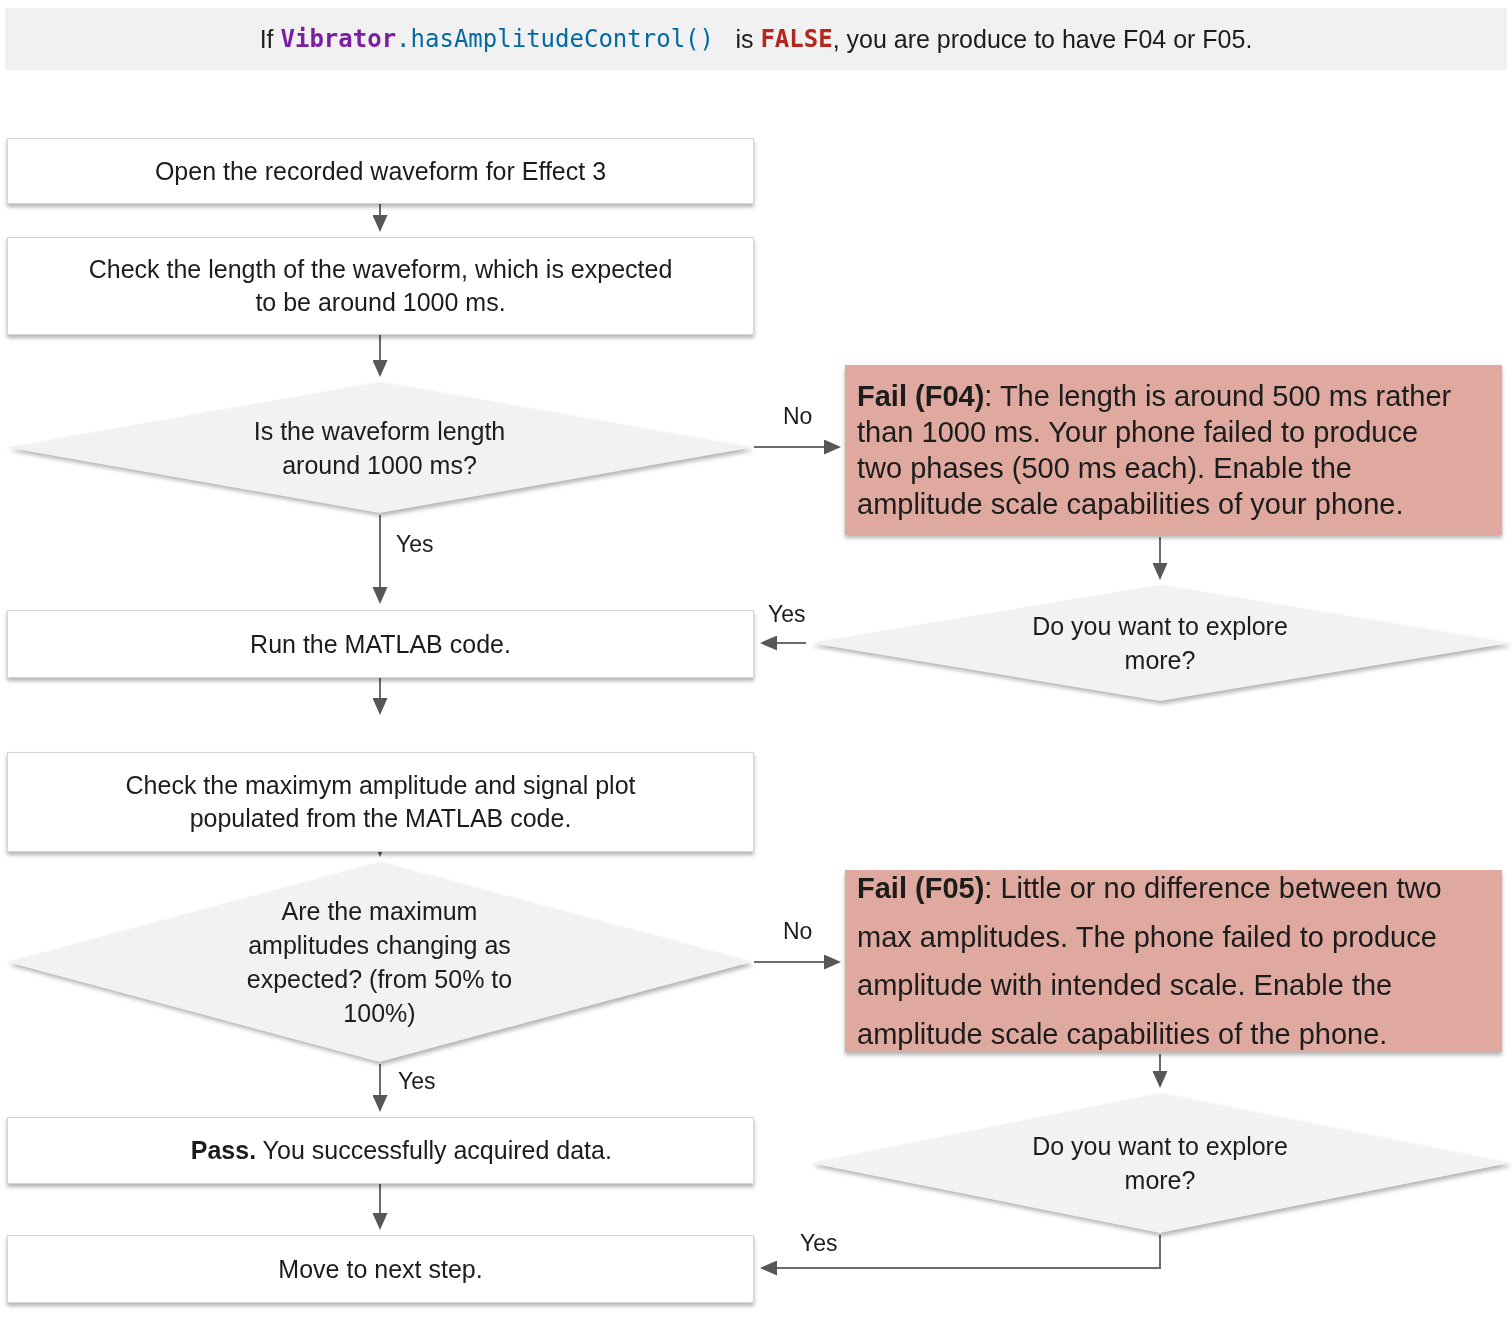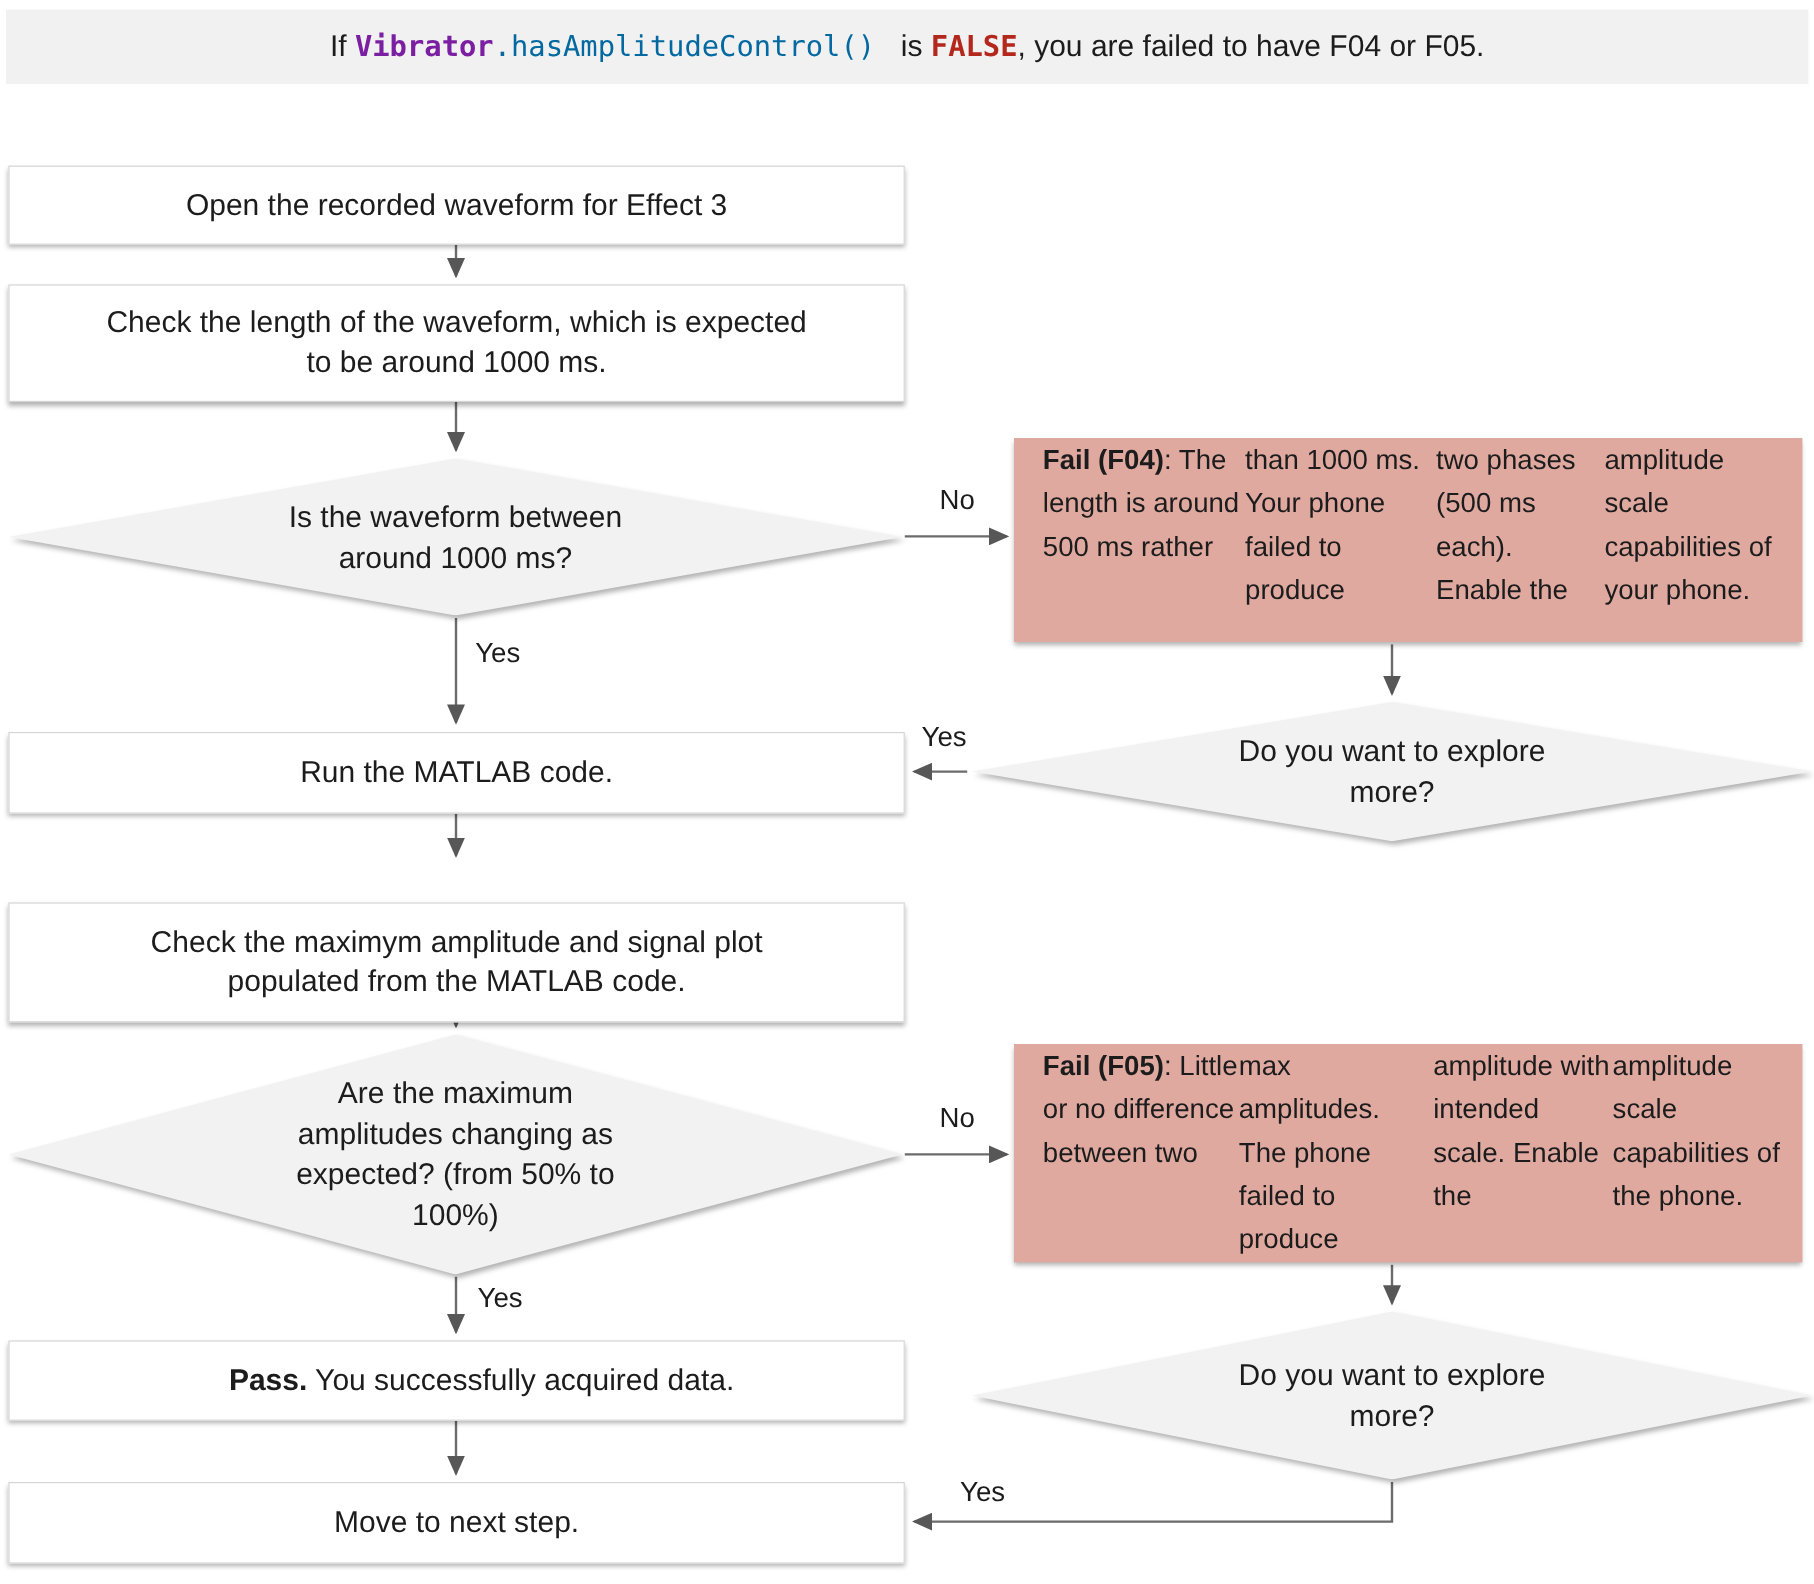--- a/index.html
+++ b/index.html
@@ -26,34 +26,34 @@
   .dwrap { position:absolute; filter:drop-shadow(2px 3px 2px rgba(0,0,0,0.30)); }
   .diamond {
     width:100%; height:100%; background:#f2f2f2;
     clip-path:polygon(50% 0, 100% 50%, 50% 100%, 0 50%);
     display:flex; flex-direction:column; align-items:center; justify-content:center;
     text-align:center; font-size:25px; line-height:34px;
   }
   .fbox {
     position:absolute; background:#dfa9a0;
     box-shadow:0 3px 4px rgba(0,0,0,0.30);
-    font-size:23px; line-height:36px; padding-left:24px; padding-right:10px;
-    box-sizing:border-box; display:flex; flex-direction:row; justify-content:center;
+    font-size:29px; line-height:36px; padding-left:12px; padding-right:10px;
+    box-sizing:border-box; display:flex; flex-direction:column; justify-content:center;
   }
   .b { font-weight:bold; }
   .elabel { position:absolute; font-size:23px; color:#1c1c1c; }
   svg.connectors { position:absolute; left:0; top:0; }
 </style>
 </head>
 <body>
 
 <div class="canvas">
 
   <div class="banner">
-    <span>If </span><span class="code code-purple">Vibrator</span><span class="code code-gray">.hasAmplitudeControl() </span><span> is </span><span class="code code-red">FALSE</span><span>, you are failed to have F04 or F05.</span>
+    <span>If </span><span class="code code-purple">Vibrator</span><span class="code code-gray">.hasAmplitudeControl() </span><span> is </span><span class="code code-red">FALSE</span><span>, you are produce to have F04 or F05.</span>
   </div>
 
   <svg class="connectors" width="1512" height="1320" viewBox="0 0 1512 1320">
     <defs>
       <marker id="ah" markerUnits="userSpaceOnUse" markerWidth="17" markerHeight="15" viewBox="0 0 17 15" refX="15" refY="7.5" orient="auto">
         <path d="M0,0 L17,7.5 L0,15 Z" fill="#575757"></path>
       </marker>
     </defs>
     <g stroke="#6b6b6b" stroke-width="2" fill="none">
       <line x1="380" y1="188" x2="380" y2="230" marker-end="url(#ah)"></line>
@@ -76,21 +76,21 @@
     <div>Open the recorded waveform for Effect 3</div>
   </div>
 
   <div class="pbox" style="left:7px; top:237px; width:745px; height:96px;">
     <div>Check the length of the waveform, which is expected</div>
     <div>to be around 1000 ms.</div>
   </div>
 
   <div class="dwrap" style="left:7px; top:382px; width:745px; height:131px;">
     <div class="diamond">
-      <div>Is the waveform between</div>
+      <div>Is the waveform length</div>
       <div>around 1000 ms?</div>
     </div>
   </div>
 
   <div class="pbox" style="left:7px; top:610px; width:745px; height:66px;">
     <div>Run the MATLAB code.</div>
   </div>
 
   <div class="pbox" style="left:7px; top:752px; width:745px; height:98px;">
     <div>Check the maximym amplitude and signal plot</div>

